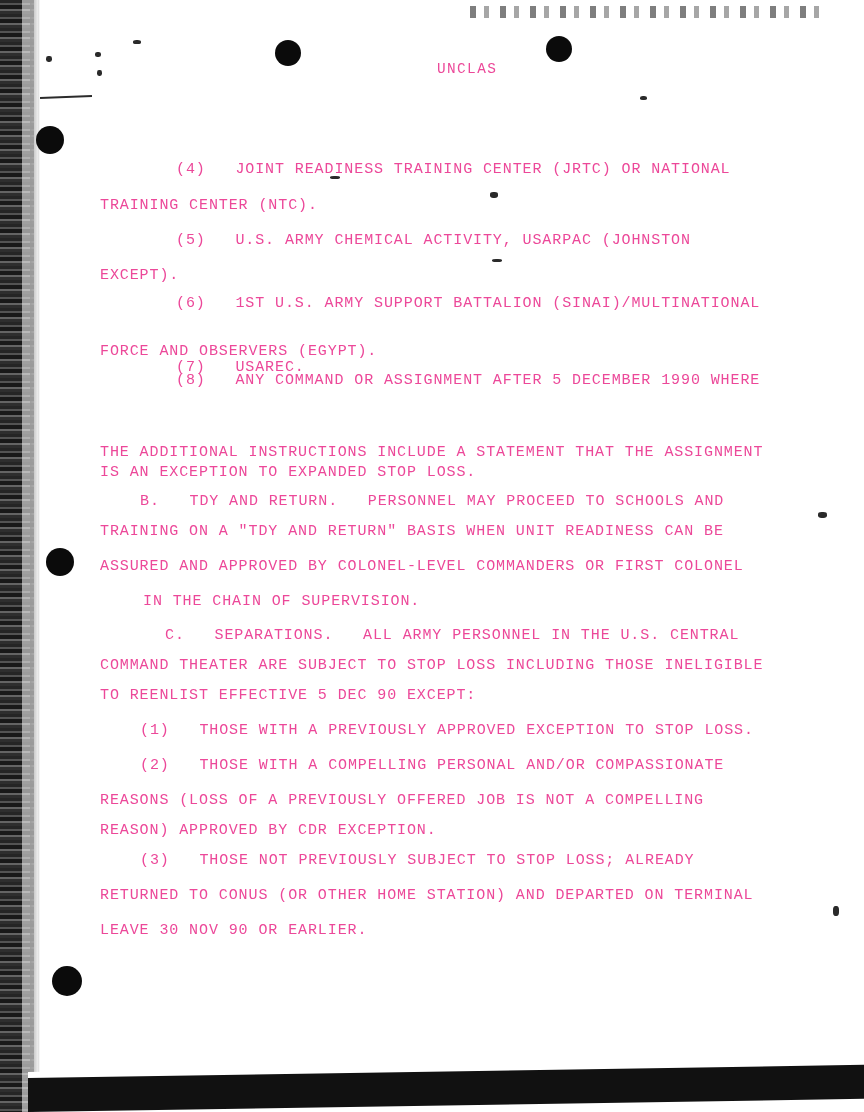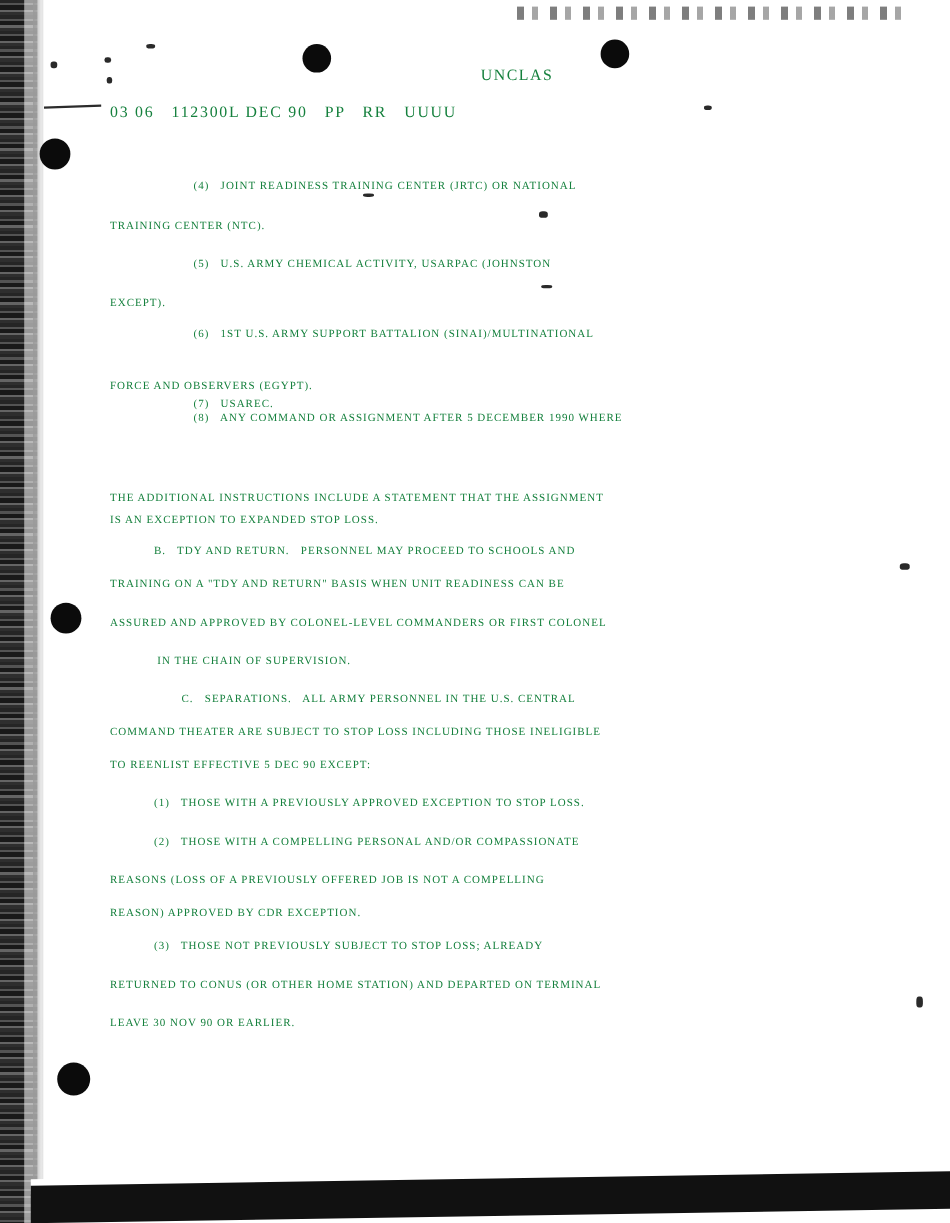--- a/index.html
+++ b/index.html
@@ -114,58 +114,57 @@
   .doc {
     position: absolute;
     left: 0;
     top: 0;
     width: 864px;
     height: 1112px;
   }
   .line {
     position: absolute;
     white-space: pre;
-    color: #15803d;
-    font-family: Liberation Serif, serif;
+    color: #ec4899;
+    font-family: Liberation Mono, monospace;
     font-size: 14.6px;
     letter-spacing: 0.9px;
     line-height: 16px;
   }
   .hdr-unclas {
     left: 437px;
     top: 61px;
     font-size: 14.4px;
     letter-spacing: 1.4px;
   }
   .hdr-routing {
     left: 100px;
     top: 94px;
     font-size: 14.4px;
     letter-spacing: 1.6px;
   }
   .body-line {
     left: 100px;
-    font-size: 10px;
+    font-size: 15px;
   }
   .indent-1 { left: 176px; }
   .indent-2 { left: 140px; }
 </style>
 </head>
 <body>
 
 <div class="page">
 
   <div class="scan-left-edge"></div>
   <div class="scan-left-white"></div>
   <div class="scan-top-smudge"></div>
   <div class="scan-top-line"></div>
 
   <div class="doc">
     <div class="line hdr-unclas">UNCLAS</div>
-    <div class="line hdr-routing">03 06   112300L DEC 90   PP   RR   UUUU</div>
     <div id="lines-host">
         <div class="line body-line indent-1" style="top: 162px;">(4)   JOINT READINESS TRAINING CENTER (JRTC) OR NATIONAL</div>
         <div class="line body-line " style="top: 198px;">TRAINING CENTER (NTC).</div>
         <div class="line body-line indent-1" style="top: 233px;">(5)   U.S. ARMY CHEMICAL ACTIVITY, USARPAC (JOHNSTON</div>
         <div class="line body-line " style="top: 268px;">EXCEPT).</div>
         <div class="line body-line indent-1" style="top: 296px;">(6)   1ST U.S. ARMY SUPPORT BATTALION (SINAI)/MULTINATIONAL</div>
         <div class="line body-line " style="top: 344px;">FORCE AND OBSERVERS (EGYPT).</div>
         <div class="line body-line indent-1" style="top: 360px;">(7)   USAREC.</div>
         <div class="line body-line indent-1" style="top: 373px;">(8)   ANY COMMAND OR ASSIGNMENT AFTER 5 DECEMBER 1990 WHERE</div>
         <div class="line body-line " style="top: 445px;">THE ADDITIONAL INSTRUCTIONS INCLUDE A STATEMENT THAT THE ASSIGNMENT</div>

